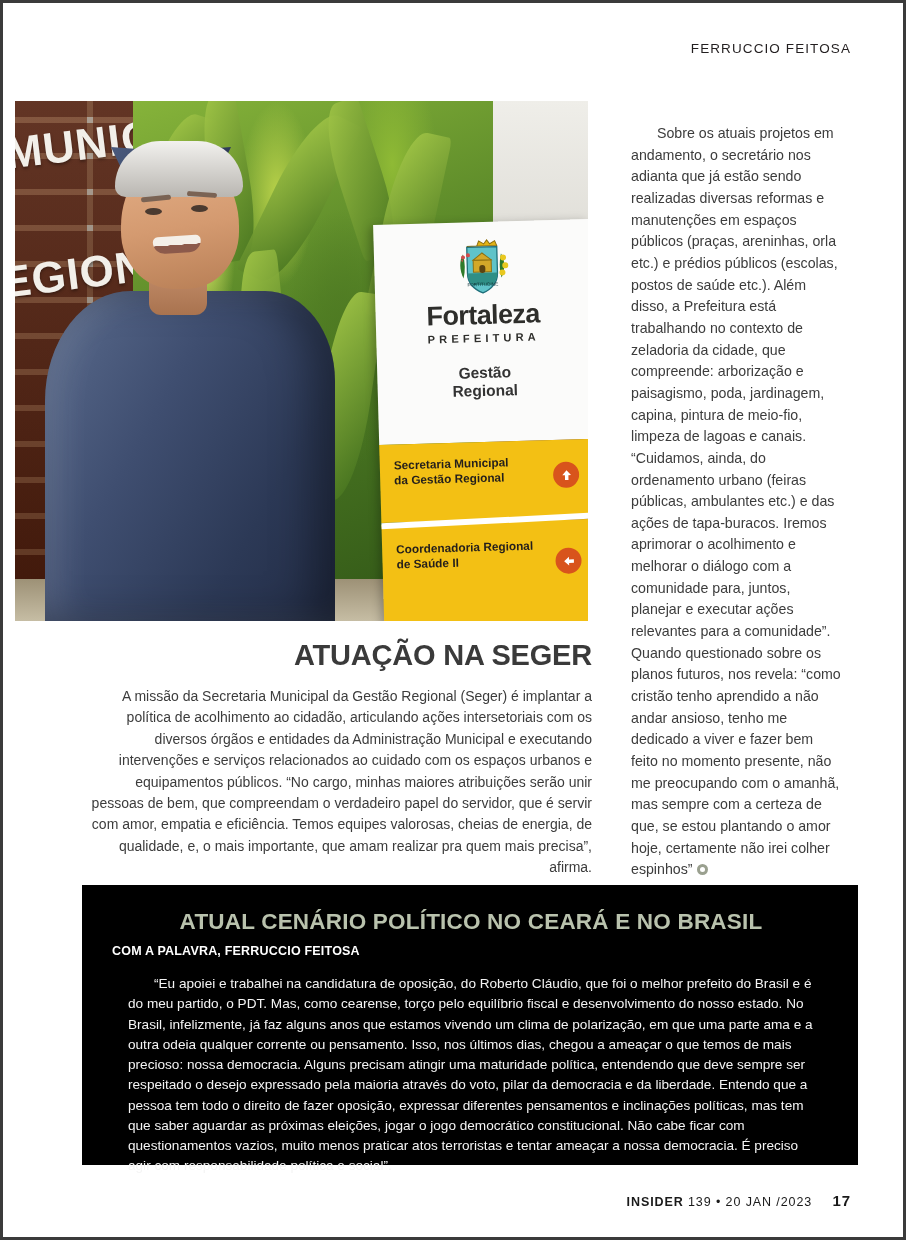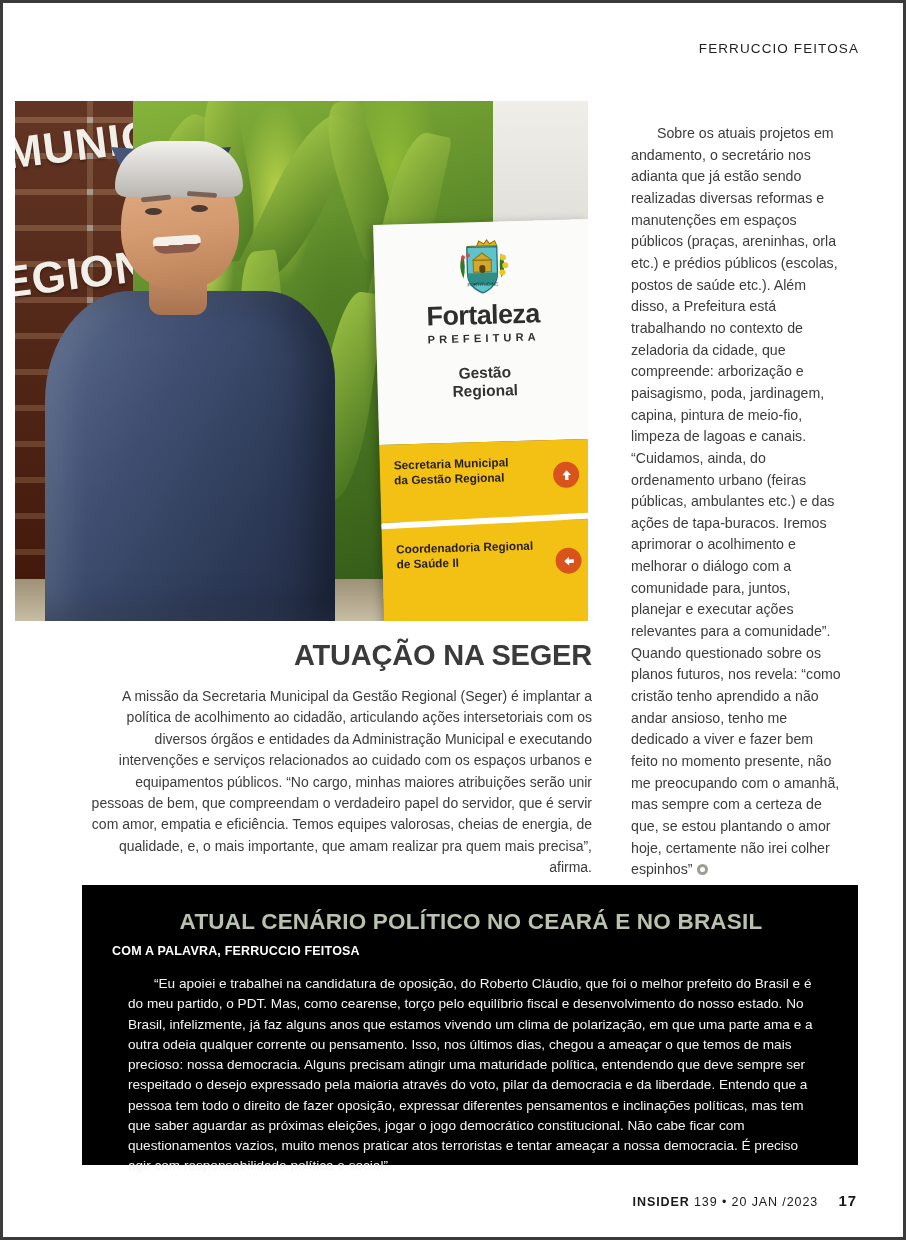--- a/index.html
+++ b/index.html
@@ -14,21 +14,21 @@
   .page{
     position:absolute;inset:0;
     border-top:3px solid #3b3b3b;
     border-left:3px solid #3b3b3b;
     border-right:3px solid #3b3b3b;
     border-bottom:3px solid #3b3b3b;
     box-sizing:border-box;
   }
   
   .runhead{
-    position:absolute;top:38px;right:44px;
+    position:absolute;top:38px;right:52px;
     font-size:13.5px;letter-spacing:1.1px;
     color:#231f20;font-weight:400;
     white-space:nowrap;
   }
   
   .photo{
     position:absolute;left:12px;top:98px;width:573px;height:520px;
     overflow:hidden;background:#6f4a33;
   }
   .ph-wall{
@@ -186,21 +186,21 @@
   }
   .box-sub{
     font-size:12.5px;font-weight:700;color:#ffffff;letter-spacing:.2px;
     margin:0 0 7px 0;
   }
   .box-body{
     font-size:13.6px;line-height:1.49;color:#f4f4f4;text-indent:26px;margin:16px;
   }
   
   .footer{
-    position:absolute;right:46px;bottom:28px;
+    position:absolute;right:52px;bottom:28px;
     font-size:12.5px;letter-spacing:.9px;color:#1a1a1a;white-space:nowrap;
   }
   .footer b{font-weight:700;}
   .footer .pg{font-weight:700;font-size:15px;margin-left:16px;}
 </style>
 </head>
 <body>
 
 <div class="page">
 

